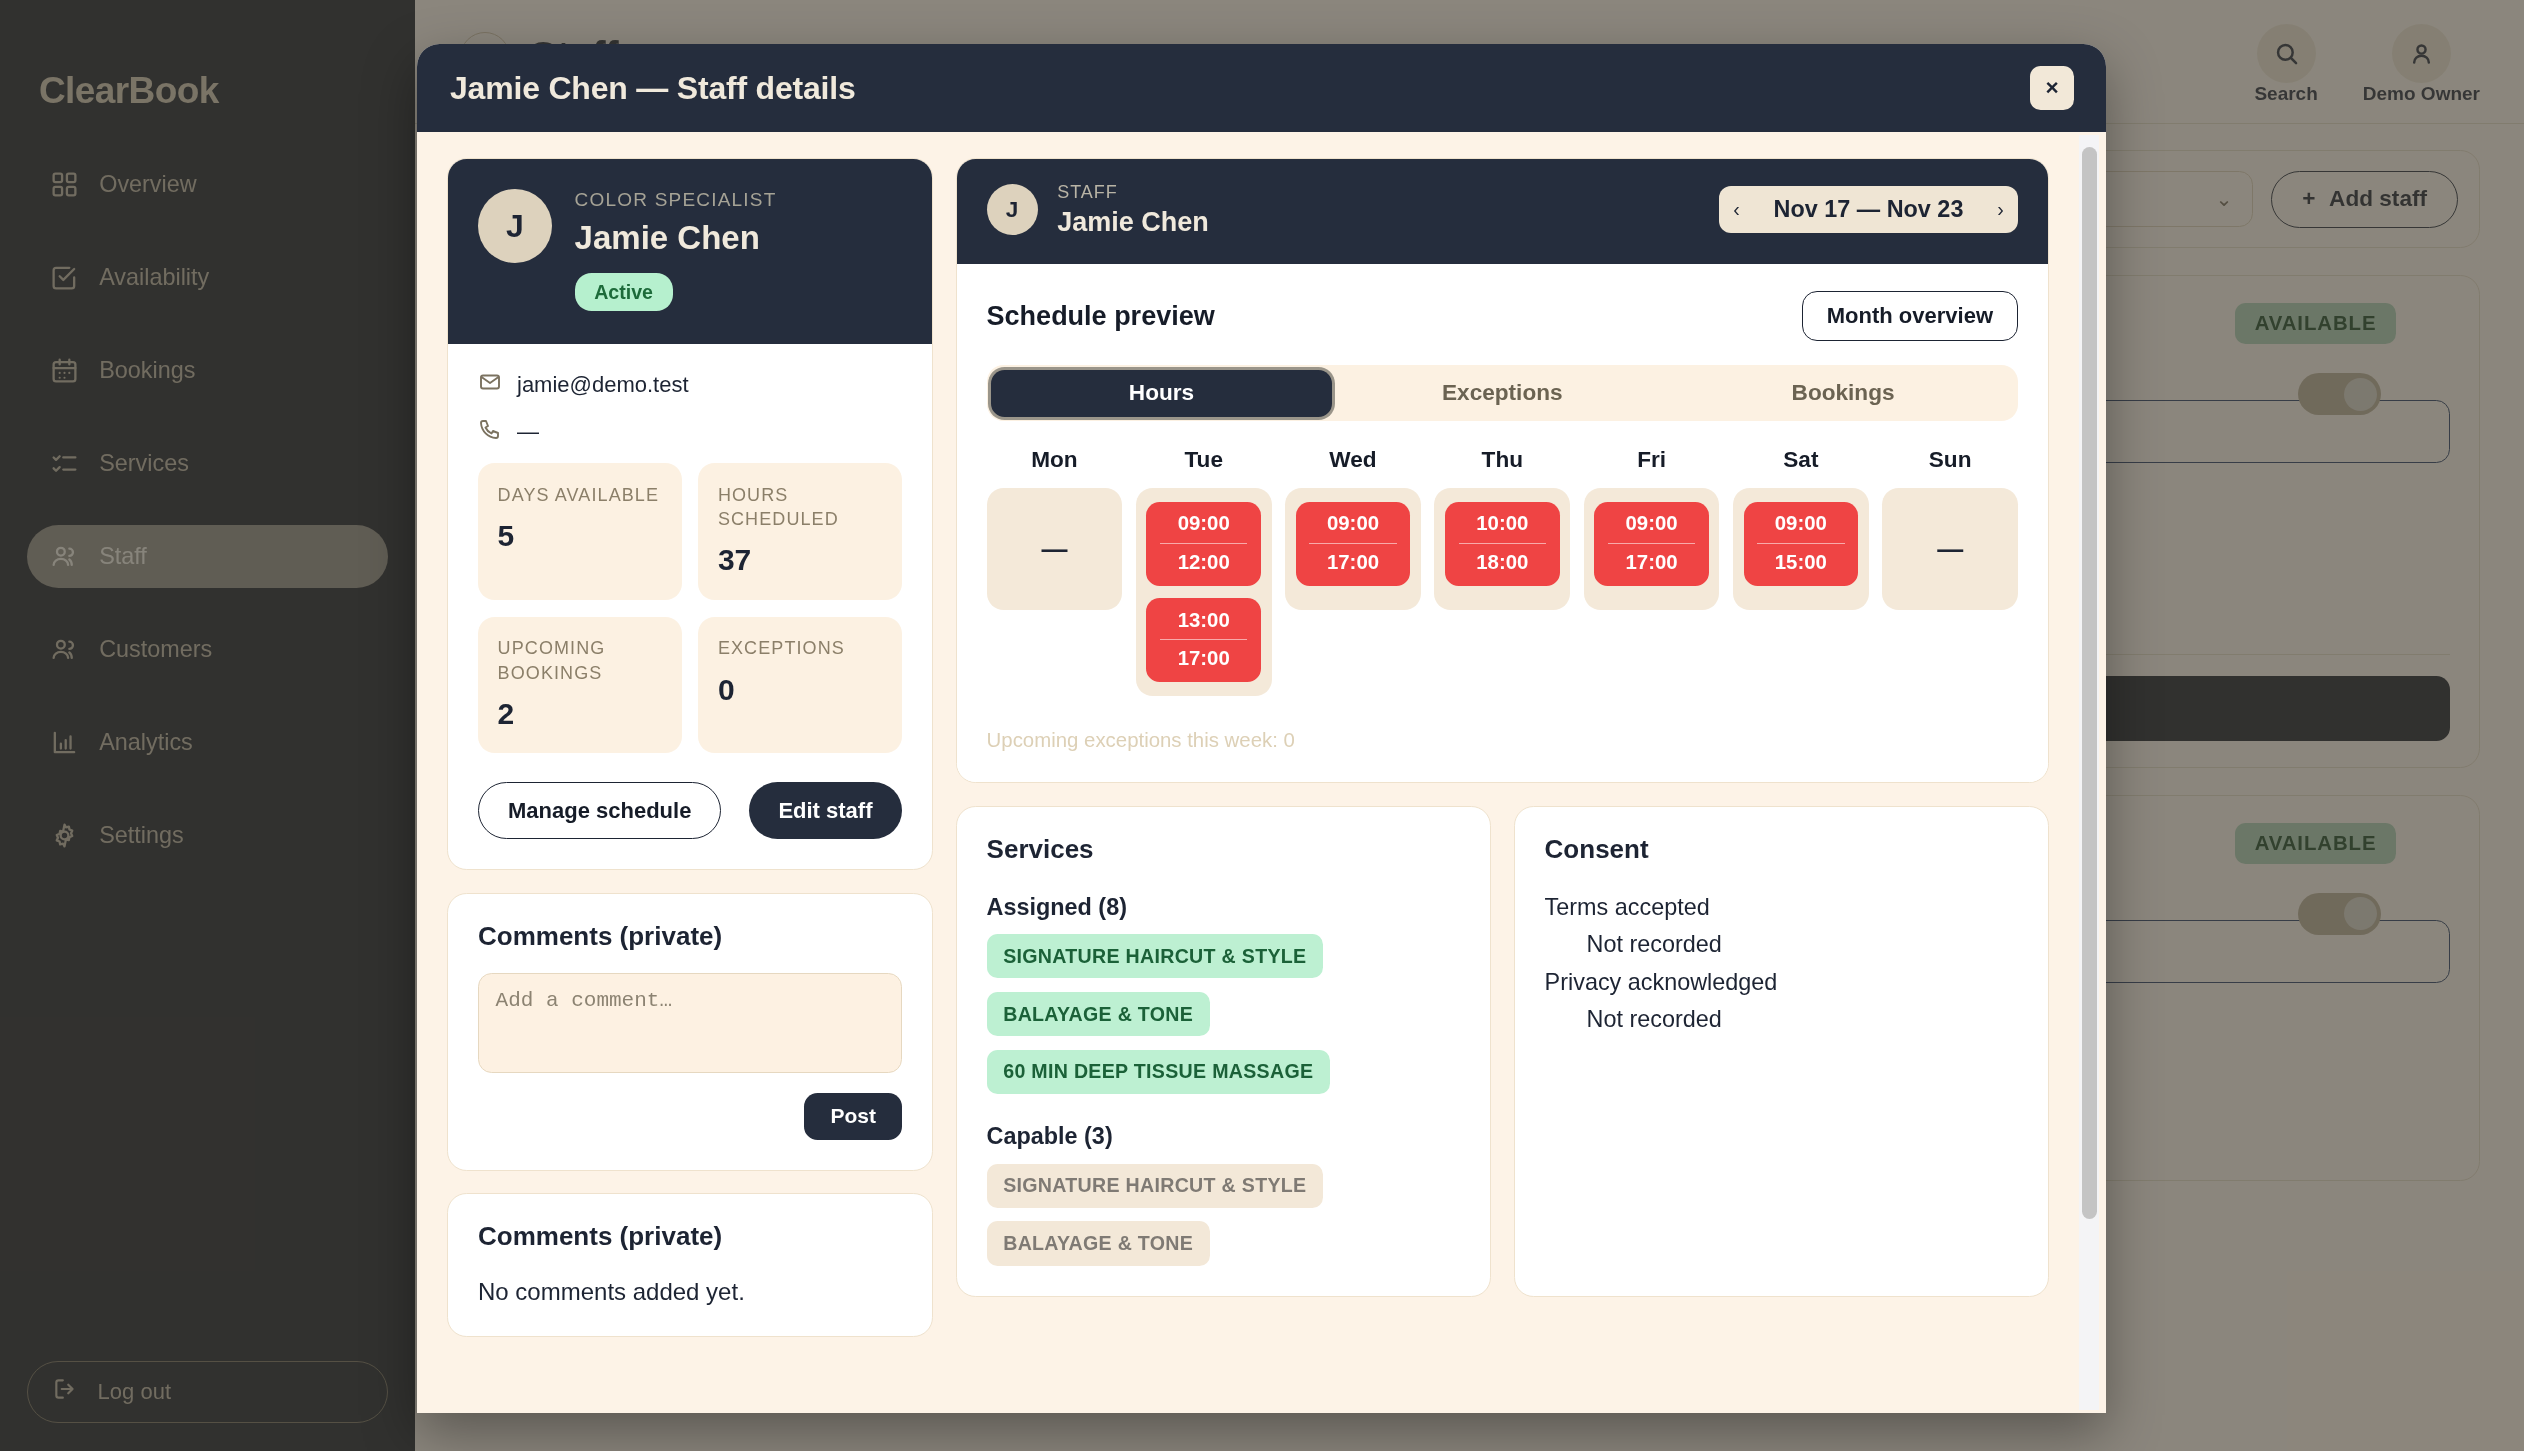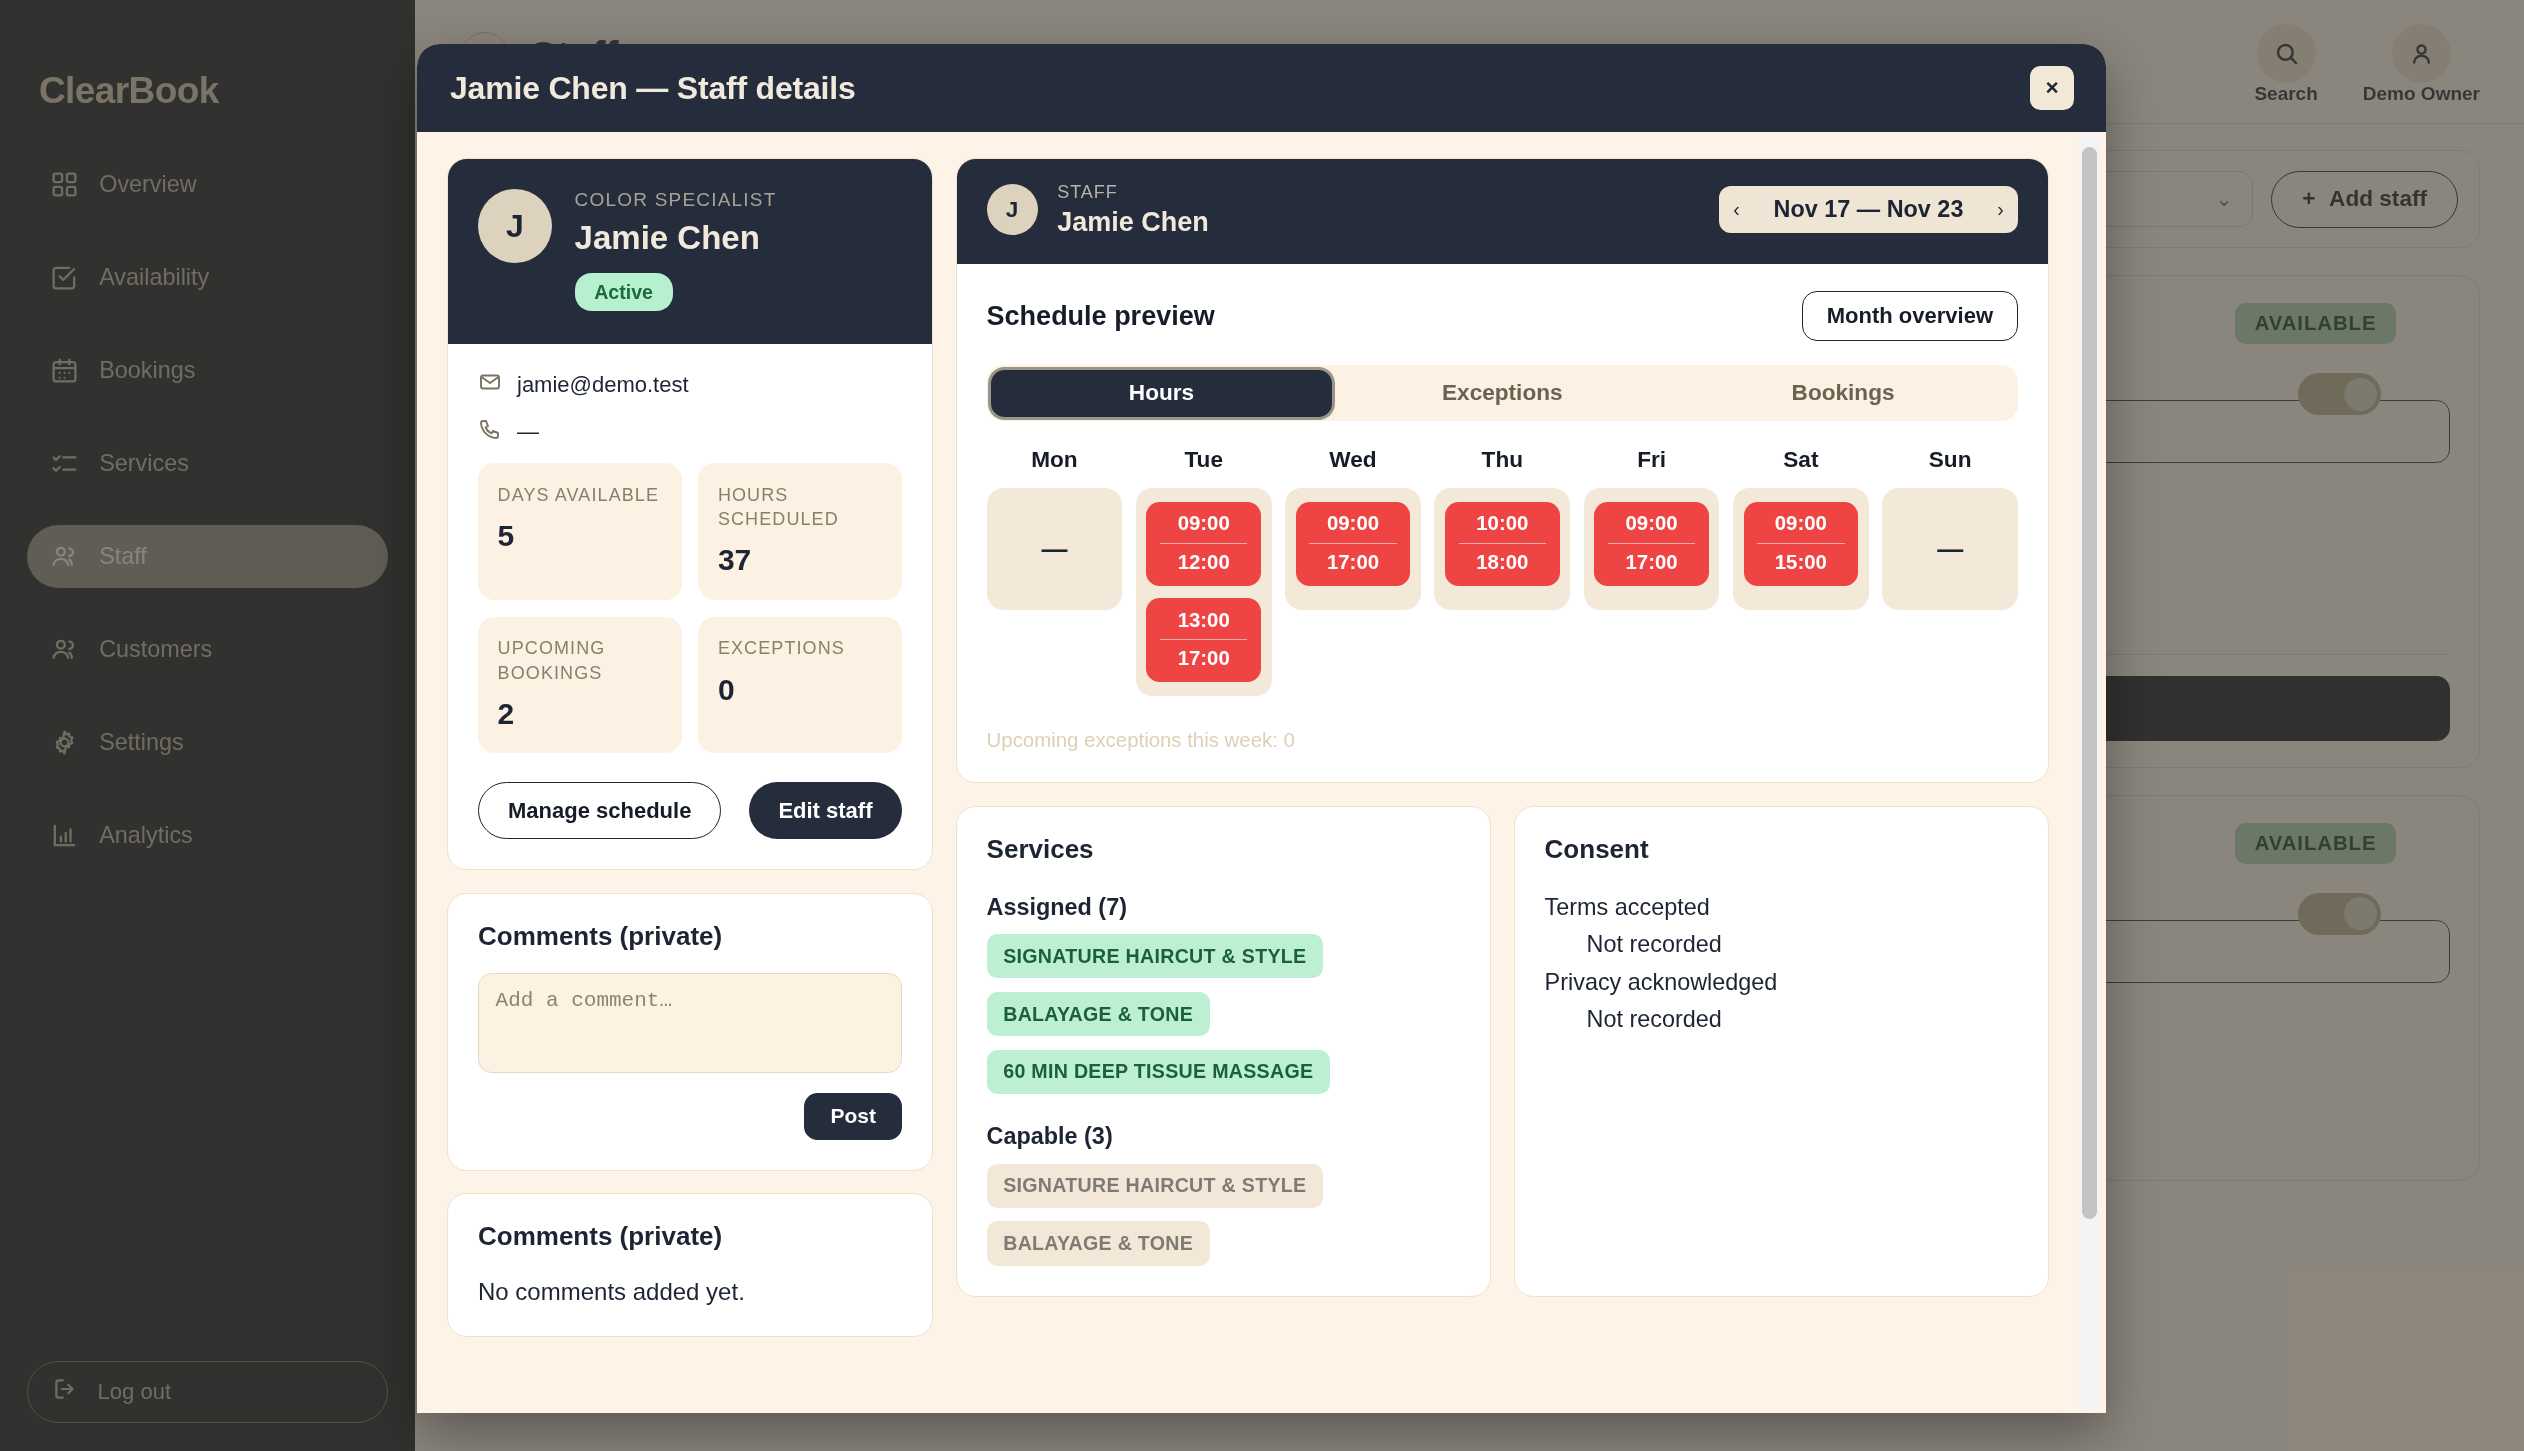--- a/index.html
+++ b/index.html
@@ -348,35 +348,35 @@
             <path d="M16 11.5a3 3 0 0 0 0-6"></path>
             <path d="M18 19c0-2.2-.8-3.6-2-4.5"></path>
           </svg>
         </span>
       <span>Customers</span>
     </div>
 
     <div class="nav-item">
       <span class="ico">
           <svg viewBox="0 0 24 24">
+            <path d="M4 4v16h16"></path>
+            <path d="M9 17v-4M13 17v-7M17 17v-10"></path>
+          </svg>
+        </span>
+      <span>Analytics</span>
+    </div>
+
+    <div class="nav-item">
+      <span class="ico">
+          <svg viewBox="0 0 24 24">
             <circle cx="12" cy="12" r="3.2"></circle>
             <path d="M12 3l1.2 2.2 2.4-.6.5 2.4 2.3 1-1 2.2 1 2.2-2.3 1-.5 2.4-2.4-.6L12 21l-1.2-2.2-2.4.6-.5-2.4-2.3-1 1-2.2-1-2.2 2.3-1 .5-2.4 2.4.6z"></path>
           </svg>
         </span>
       <span>Settings</span>
-    </div>
-
-    <div class="nav-item">
-      <span class="ico">
-          <svg viewBox="0 0 24 24">
-            <path d="M4 4v16h16"></path>
-            <path d="M9 17v-4M13 17v-7M17 17v-10"></path>
-          </svg>
-        </span>
-      <span>Analytics</span>
     </div>
 
     <button class="logout">
       <span><svg viewBox="0 0 24 24">
             <path d="M10 4H6a2 2 0 0 0-2 2v12a2 2 0 0 0 2 2h4"></path>
             <path d="M15 8l4 4-4 4M19 12H9"></path>
           </svg></span>
       <span>Log out</span>
     </button>
   </aside>
@@ -617,21 +617,21 @@
               </div>
             </div>
 
             <div class="exc-note">Upcoming exceptions this week: 0</div>
           </div>
         </div>
 
         <div class="two-col">
           <div class="card card-pad">
             <div class="card-h">Services</div>
-            <div class="sub-h">Assigned (7)</div>
+            <div class="sub-h">Assigned (8)</div>
             <div><span class="chip on">SIGNATURE HAIRCUT &amp; STYLE</span></div>
             <div><span class="chip on">BALAYAGE &amp; TONE</span></div>
             <div><span class="chip on">60 MIN DEEP TISSUE MASSAGE</span></div>
             <div class="sub-h">Capable (3)</div>
             <div><span class="chip off">SIGNATURE HAIRCUT &amp; STYLE</span></div>
             <div><span class="chip off">BALAYAGE &amp; TONE</span></div>
           </div>
 
           <div class="card card-pad">
             <div class="card-h">Consent</div>

